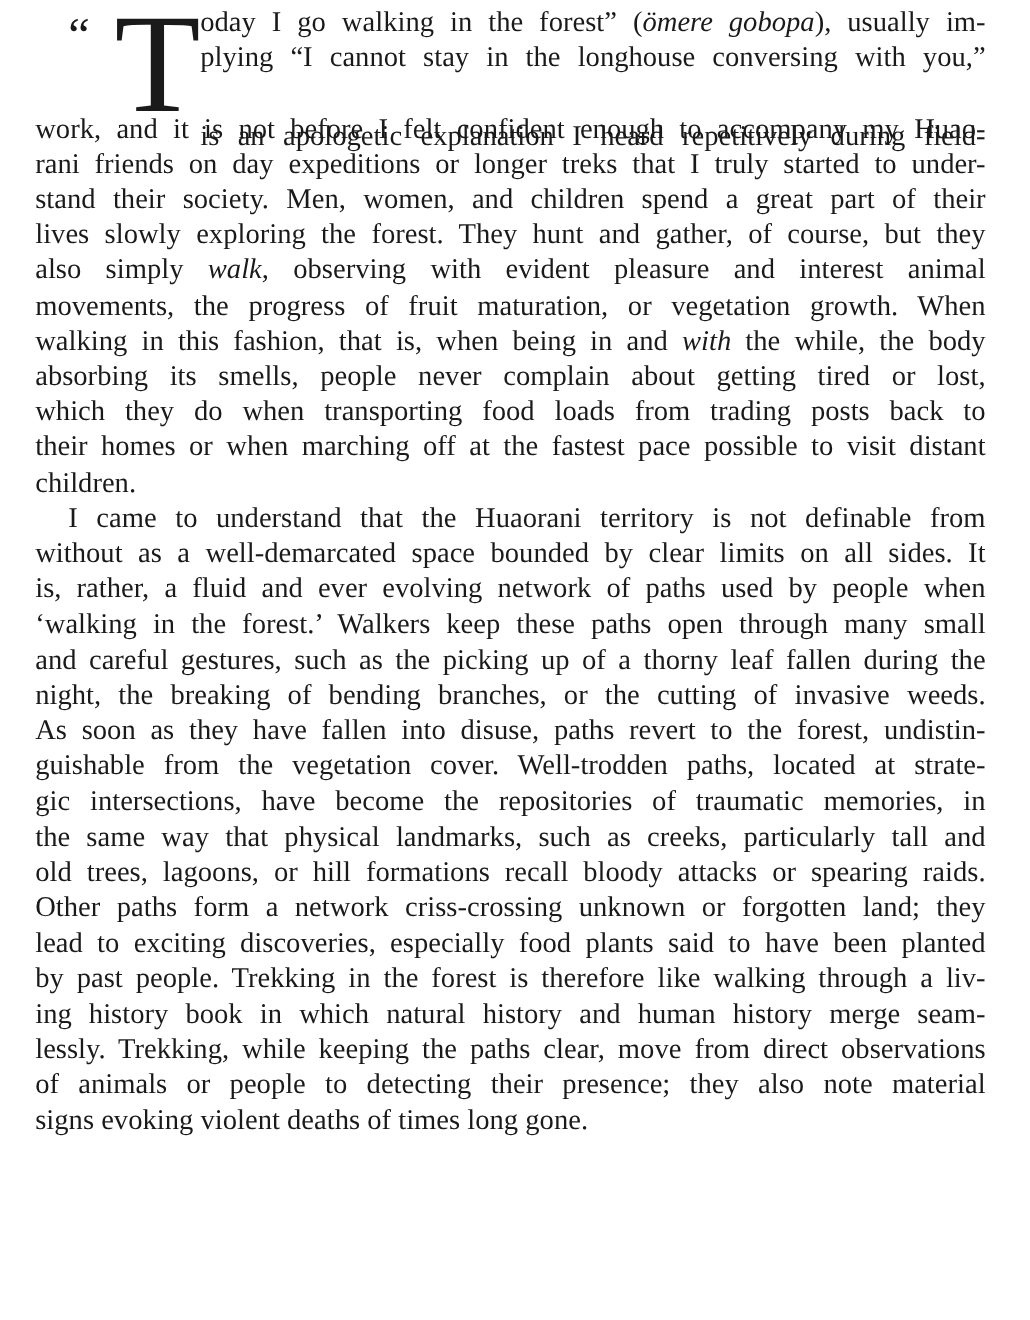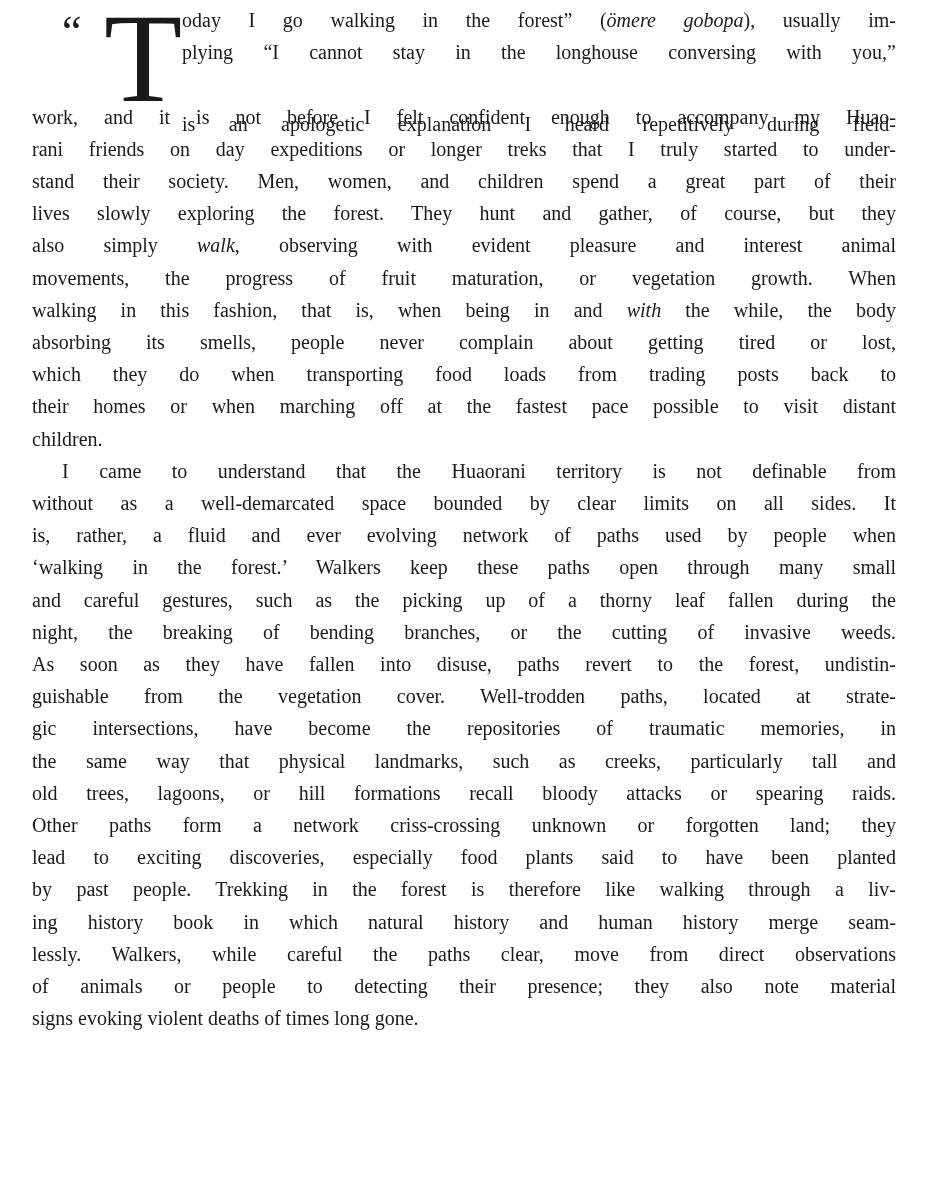--- a/index.html
+++ b/index.html
@@ -1,19 +1,19 @@
 <!DOCTYPE html>
 <html><head>
 <meta charset="utf-8">
 <style>
   html, body { margin: 0; padding: 0; background: #ffffff; }
   body { width: 936px; height: 1200px; overflow: hidden; position: relative;
          font-family: "Liberation Serif", "DejaVu Serif", serif; color: #1a1a1a; }
   .page { position: absolute; left: 32px; top: 0; width: 864px; }
-  .line { position: absolute; left: 0; height: 32px; font-size: 20px; line-height: 32px;
+  .line { position: absolute; left: 0; height: 32px; font-size: 26px; line-height: 32px;
           white-space: nowrap; text-align: justify; text-align-last: justify; }
   .line.last { text-align-last: left; }
   .open-quote { position: absolute; left: 30px; top: 10px; font-size: 44px; line-height: 44px; }
   .drop-cap { position: absolute; left: 72px; top: -6px; font-size: 128px; line-height: 128px; }
   em { font-style: italic; }
 </style>
 </head>
 <body>
 
 <div class="page">
@@ -45,18 +45,18 @@
         <div class="line" style="left: 0px; width: 864px; top: 615.8px;"><span>night, the breaking of bending branches, or the cutting of invasive weeds.</span></div>
         <div class="line" style="left: 0px; width: 864px; top: 648px;"><span>As soon as they have fallen into disuse, paths revert to the forest, undistin-</span></div>
         <div class="line" style="left: 0px; width: 864px; top: 680.2px;"><span>guishable from the vegetation cover. Well-trodden paths, located at strate-</span></div>
         <div class="line" style="left: 0px; width: 864px; top: 712.4px;"><span>gic intersections, have become the repositories of traumatic memories, in</span></div>
         <div class="line" style="left: 0px; width: 864px; top: 744.6px;"><span>the same way that physical landmarks, such as creeks, particularly tall and</span></div>
         <div class="line" style="left: 0px; width: 864px; top: 776.8px;"><span>old trees, lagoons, or hill formations recall bloody attacks or spearing raids.</span></div>
         <div class="line" style="left: 0px; width: 864px; top: 809px;"><span>Other paths form a network criss-crossing unknown or forgotten land; they</span></div>
         <div class="line" style="left: 0px; width: 864px; top: 841.2px;"><span>lead to exciting discoveries, especially food plants said to have been planted</span></div>
         <div class="line" style="left: 0px; width: 864px; top: 873.4px;"><span>by past people. Trekking in the forest is therefore like walking through a liv-</span></div>
         <div class="line" style="left: 0px; width: 864px; top: 905.6px;"><span>ing history book in which natural history and human history merge seam-</span></div>
-        <div class="line" style="left: 0px; width: 864px; top: 937.8px;"><span>lessly. Walkers, while careful the paths clear, move from direct observations</span></div>
+        <div class="line" style="left: 0px; width: 864px; top: 937.8px;"><span>lessly. Trekking, while keeping the paths clear, move from direct observations</span></div>
         <div class="line" style="left: 0px; width: 864px; top: 970px;"><span>of animals or people to detecting their presence; they also note material</span></div>
         <div class="line last" style="left: 0px; width: 864px; top: 1002.2px;"><span>signs evoking violent deaths of times long gone.</span></div>
       </div>
     </div>
 </div>
 
 </body></html>

